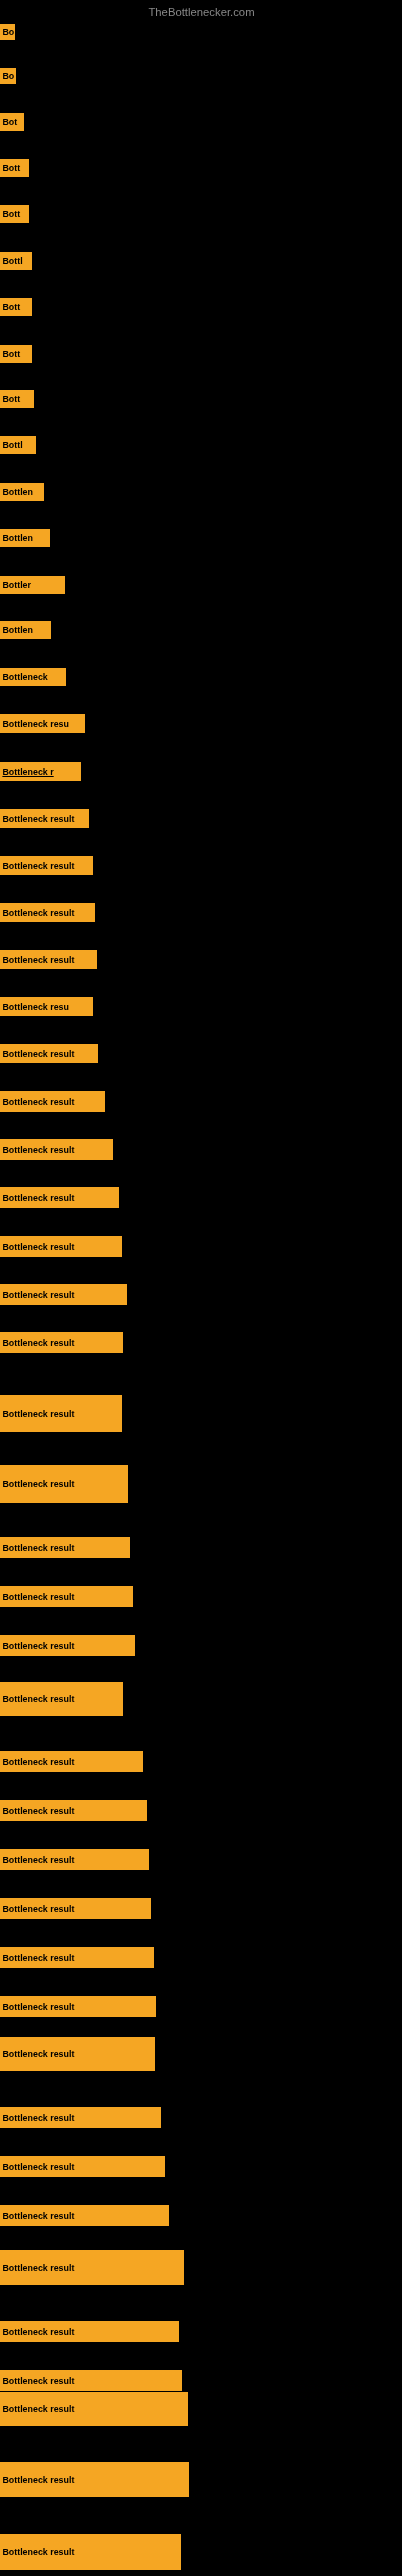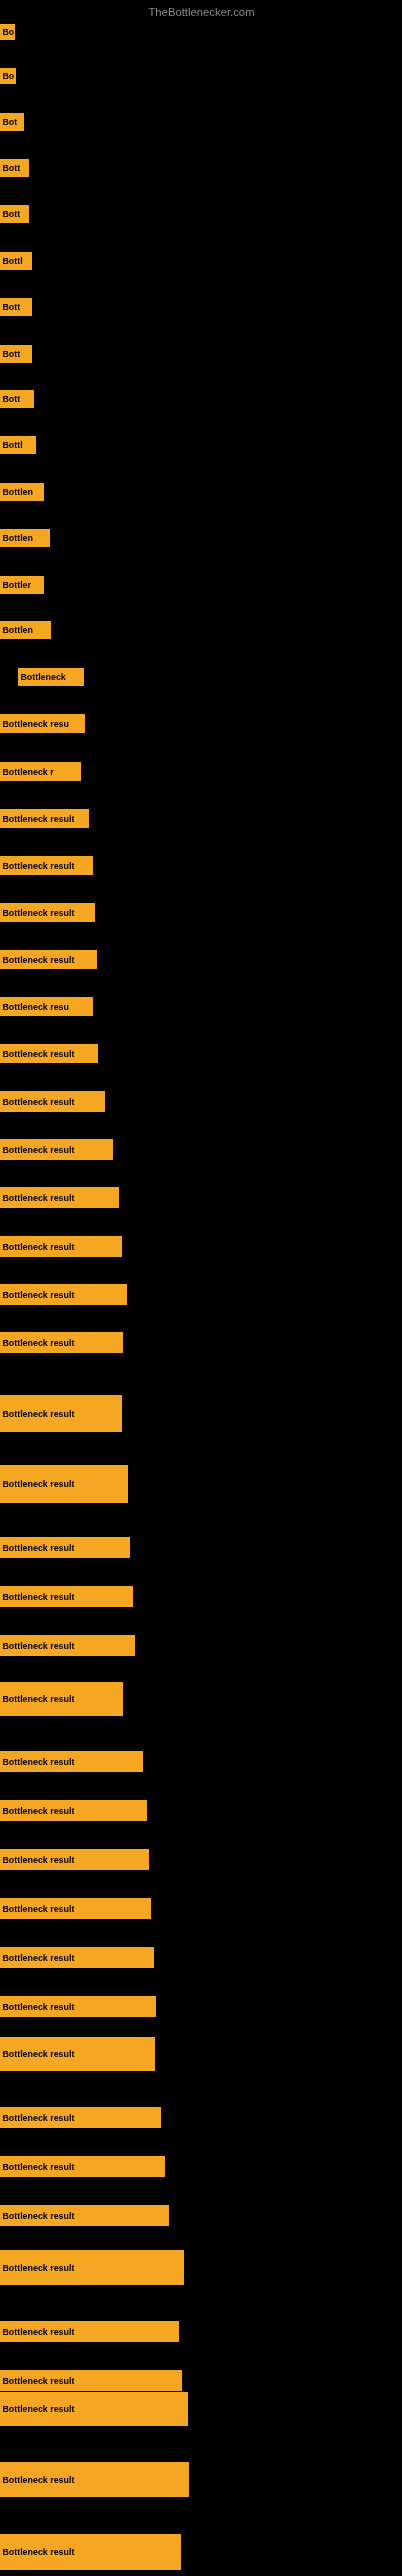--- a/index.html
+++ b/index.html
@@ -75,33 +75,33 @@
 <div class="bar-container" style="top: 436px; left: 0px;">
     <div class="bar" style="width: 36px; height: 17.7px;">Bottl</div>
   </div>
 <div class="bar-container" style="top: 483px; left: 0px;">
     <div class="bar" style="width: 44px; height: 17.7px;">Bottlen</div>
   </div>
 <div class="bar-container" style="top: 529px; left: 0px;">
     <div class="bar" style="width: 50px; height: 17.7px;">Bottlen</div>
   </div>
 <div class="bar-container" style="top: 576px; left: 0px;">
-    <div class="bar" style="width: 44px; height: 17.7px;">Bottler</div>
+    <div class="bar" style="width: 65px; height: 17.7px;">Bottler</div>
   </div>
 <div class="bar-container" style="top: 621px; left: 0px;">
     <div class="bar" style="width: 51px; height: 17.7px;">Bottlen</div>
   </div>
 <div class="bar-container" style="top: 668px; left: 0px;">
-    <div class="bar" style="width: 66px; height: 17.7px; margin-left: 18px;">Bottleneck</div>
+    <div class="bar" style="width: 66px; height: 17.7px;">Bottleneck</div>
   </div>
 <div class="bar-container" style="top: 714px; left: 0px;">
     <div class="bar" style="width: 85px; height: 19.3px;">Bottleneck resu</div>
   </div>
 <div class="bar-container" style="top: 762px; left: 0px;">
-    <div class="bar" style="width: 81px; height: 19.3px;">Bottleneck r</div>
+    <div class="bar" style="width: 81px; height: 19.3px; text-decoration: underline;">Bottleneck r</div>
   </div>
 <div class="bar-container" style="top: 809px; left: 0px;">
     <div class="bar" style="width: 89px; height: 19.3px;">Bottleneck result</div>
   </div>
 <div class="bar-container" style="top: 856px; left: 0px;">
     <div class="bar" style="width: 93px; height: 19.3px;">Bottleneck result</div>
   </div>
 <div class="bar-container" style="top: 903px; left: 0px;">
     <div class="bar" style="width: 95px; height: 19.3px;">Bottleneck result</div>
   </div>

